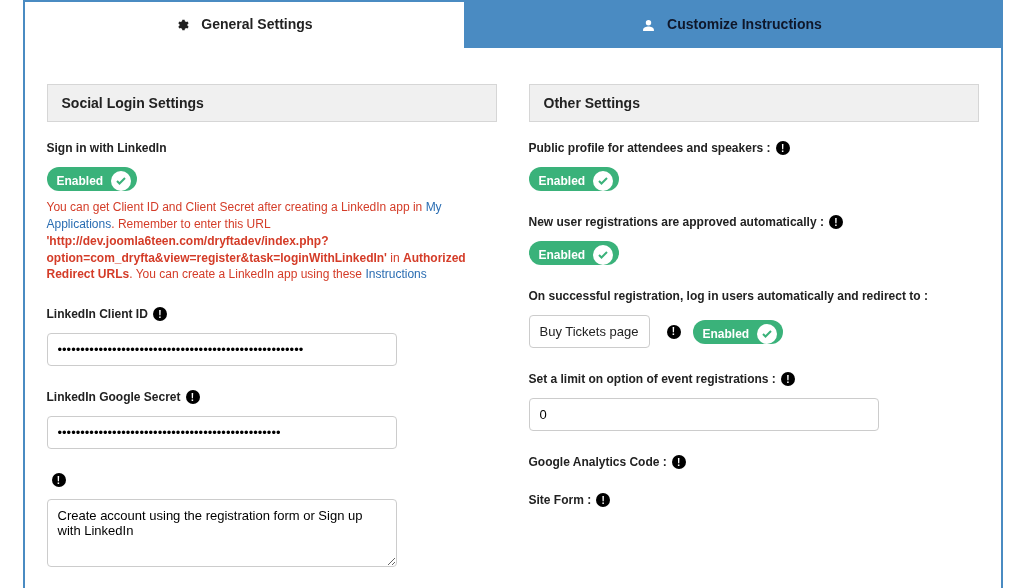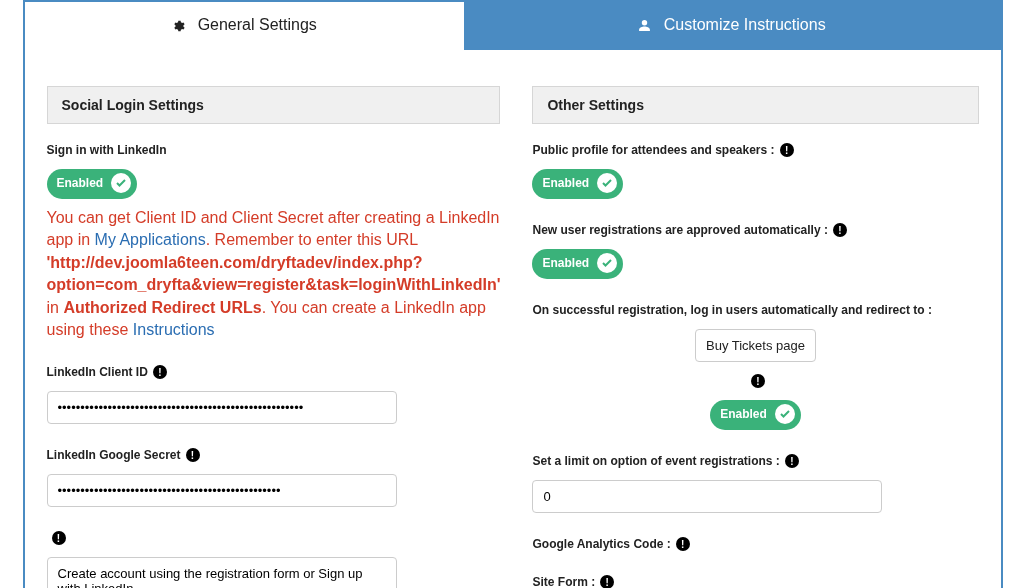--- a/index.html
+++ b/index.html
@@ -1,39 +1,39 @@
 <!DOCTYPE html>
 <html><head>
 <meta charset="utf-8">
 <style>
   * { box-sizing: border-box; margin: 0; padding: 0; }
   body { font-family: Arial, sans-serif; background: #fff; color: #222; font-size: 13px; }
   .wrap { width: 980px; margin: 0 auto; border: 2px solid #4a8bc2; background: #fff; }
   .tabs { display: flex; }
-  .tab { flex: 0 0 439px; padding: 14px 0 16px; text-align: center; font-weight: normal; font-size: 16px; cursor: pointer; }
+  .tab { flex: 0 0 439px; padding: 14px 0 16px; text-align: center; font-weight: bold; font-size: 14px; cursor: pointer; }
   .tab.active { background: #fff; color: #222; }
-  .tab.inactive { background: #4a8bc2; color: #ffffff; flex: 1; }
+  .tab.inactive { background: #4a8bc2; color: #0f172a; flex: 1; }
   .tab .icon { display: inline-block; margin-right: 8px; vertical-align: middle; }
   .tab .icon svg { display: block; }
   .content { display: flex; padding: 36px 22px 0 22px; gap: 32px; }
   .col { flex: 1; }
   .panel-header { background: #f0f0f0; border: 1px solid #d6d6d6; padding: 10px 14px; font-weight: bold; font-size: 14px; margin-bottom: 19px; }
   .field { margin-bottom: 24px; }
   .field-label { font-weight: bold; font-size: 12px; margin-bottom: 12px; display: flex; align-items: center; }
   .info-icon { display: inline-flex; align-items: center; justify-content: center; width: 14px; height: 14px; background: #000; color: #fff; border-radius: 50%; font-size: 10px; font-weight: bold; margin-left: 5px; cursor: pointer; }
-  .toggle { display: inline-flex; align-items: center; background: #3ab27a; color: #fff; border-radius: 16px; padding: 4px 6px 6px 10px; font-weight: bold; font-size: 12px; cursor: pointer; }
+  .toggle { display: inline-flex; align-items: center; background: #3ab27a; color: #fff; border-radius: 16px; padding: 4px 6px 0 10px; font-weight: bold; font-size: 12px; cursor: pointer; }
   .toggle .check { display: inline-flex; align-items: center; justify-content: center; width: 20px; height: 20px; background: #fff; border-radius: 50%; margin-left: 8px; }
   .toggle .check svg { display: block; }
-  .helptext { color: #d43c28; font-size: 16px; line-height: 1.4; margin-top: 8px; margin-bottom: 18px; }
+  .helptext { color: #d43c28; font-size: 12px; line-height: 1.4; margin-top: 8px; margin-bottom: 18px; }
   .helptext a { color: #2a6db2; text-decoration: none; }
   .helptext .bold { font-weight: bold; }
   .text-input { width: 350px; border: 1px solid #ccc; border-radius: 4px; padding: 8px 10px; font-size: 13px; font-family: Arial, sans-serif; }
   .text-input.wide { width: 350px; }
   .textarea { width: 350px; height: 68px; border: 1px solid #ccc; border-radius: 4px; padding: 8px 10px; font-size: 13px; font-family: Arial, sans-serif; resize: both; }
-  .row-inline { display: flex; align-items: center; gap: 12px; flex-direction: column; }
+  .row-inline { display: flex; align-items: center; gap: 12px; }
   .select-text { border: 1px solid #ccc; border-radius: 4px; padding: 8px 10px; font-size: 13px; background: #fff; }
 </style>
 </head>
 <body>
 
 <div class="wrap">
   <div class="tabs">
     <div class="tab active">
       <span class="icon">
         <svg width="14" height="14" viewBox="0 0 24 24" fill="#222">

